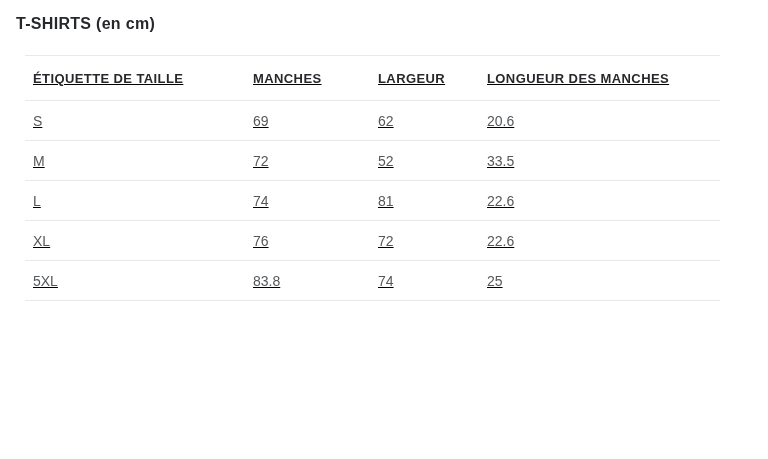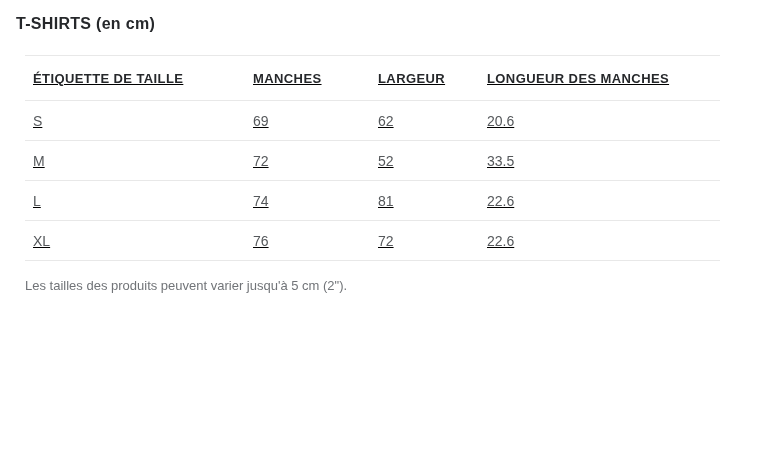--- a/index.html
+++ b/index.html
@@ -111,18 +111,23 @@
           <td>74</td>
           <td>81</td>
           <td>22.6</td>
         </tr>
         <tr>
           <td>XL</td>
           <td>76</td>
           <td>72</td>
           <td>22.6</td>
         </tr>
+        <tr>
+          <td>5XL</td>
+          <td>83.8</td>
+          <td>74</td>
+          <td>25</td>
+        </tr>
       </tbody>
   </table>
 
-  <p class="footnote">Les tailles des produits peuvent varier jusqu'à 5 cm (2").</p>
 
 </div>
 
 </body></html>

